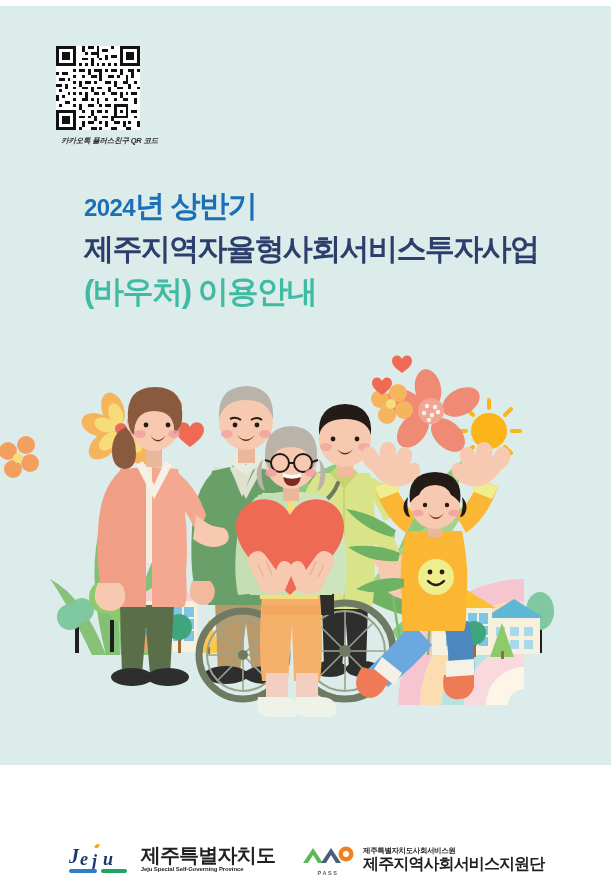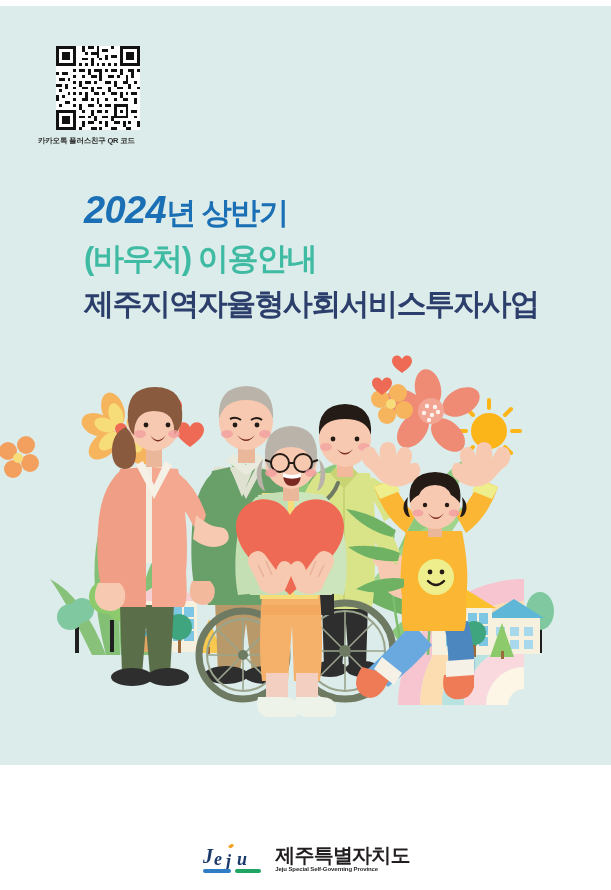--- a/index.html
+++ b/index.html
@@ -47,24 +47,25 @@
   }
   .qr-code {
     width: 84px; height: 84px;
     margin: 0 auto;
     display: block;
   }
   .qr-caption {
     margin-top: 6px;
     font-size: 7.5px;
     color: #2b2b2b;
-    text-align: left;
+    text-align: right;
     letter-spacing: -0.2px;
     white-space: nowrap;
     font-weight: 700;
+    font-style: italic;
   }
 
   
   .slogan {
     position: absolute;
     left: 330px; top: 44px;
     width: 240px; height: 84px;
   }
   .slogan svg { display: block; }
 
@@ -78,24 +79,23 @@
     line-height: 1.30;
     letter-spacing: -1.2px;
     white-space: nowrap;
   }
   .title-line-1 {
     font-size: 30px;
     font-weight: 700;
     color: #1a6fb5;
   }
   .title-line-1 .year {
-    font-size: 38px;
+    font-size: 24px;
     font-weight: 800;
     letter-spacing: -0.6px;
-    font-style: italic;
   }
   .title-line-1 .suffix {
     font-weight: 600;
     letter-spacing: -1.4px;
   }
   .title-line-2 {
     font-size: 30px;
     font-weight: 700;
     color: #2c3e6b;
     letter-spacing: -1.6px;
@@ -326,22 +326,22 @@
       </g>
     </svg>
     <div class="qr-caption">카카오톡 플러스친구 QR 코드</div>
   </div>
 
 
   <div class="title-block">
     <div class="title-line title-line-1">
       <span class="year">2024</span><span class="suffix">년 상반기</span>
     </div>
+    <div class="title-line title-line-2">제주지역자율형사회서비스투자사업</div>
     <div class="title-line title-line-3">(바우처) 이용안내</div>
-    <div class="title-line title-line-2">제주지역자율형사회서비스투자사업</div>
   </div>
 
   <div class="illustration">
     <svg width="611" height="410" viewBox="0 0 611 410">
       <defs>
         <clipPath id="posterClip">
             <rect x="0" y="0" width="611" height="410"></rect>
           </clipPath>
       </defs>
       <g clip-path="url(#posterClip)">
@@ -786,16 +786,31 @@
         <path d="M27 6 q3 -5 6 -2 q-2 5 -6 2 z" fill="#f4a11d"></path>
         <rect x="2" y="28" width="28" height="4" rx="2" fill="#2f7dc4"></rect>
         <rect x="34" y="28" width="26" height="4" rx="2" fill="#1fa463"></rect>
       </svg>
       <div>
         <div class="logo-text-jeju-ko">제주특별자치도</div>
         <div class="logo-text-jeju-en">Jeju Special Self-Governing Province</div>
       </div>
     </div>
 
+    <div class="logo-group">
+      <div>
+        <svg class="logo-mark" width="54" height="26" viewBox="0 0 54 26">
+          <path d="M2 20 L12 5 L22 20 L17 20 L12 12 L7 20 Z" fill="#5bb85b"></path>
+          <path d="M20 20 L30 5 L40 20 L35 20 L30 12 L25 20 Z" fill="#4a5f7a"></path>
+          <circle cx="45" cy="11" r="7.5" fill="#f08020"></circle>
+          <circle cx="45" cy="11" r="3" fill="#ffffff"></circle>
+        </svg>
+        <div class="pass-label">PASS</div>
+      </div>
+      <div>
+        <div class="logo-text-pass-small">제주특별자치도사회서비스원</div>
+        <div class="logo-text-pass-big">제주지역사회서비스지원단</div>
+      </div>
+    </div>
 
   </div>
 
 </div>
 
 </body></html>

